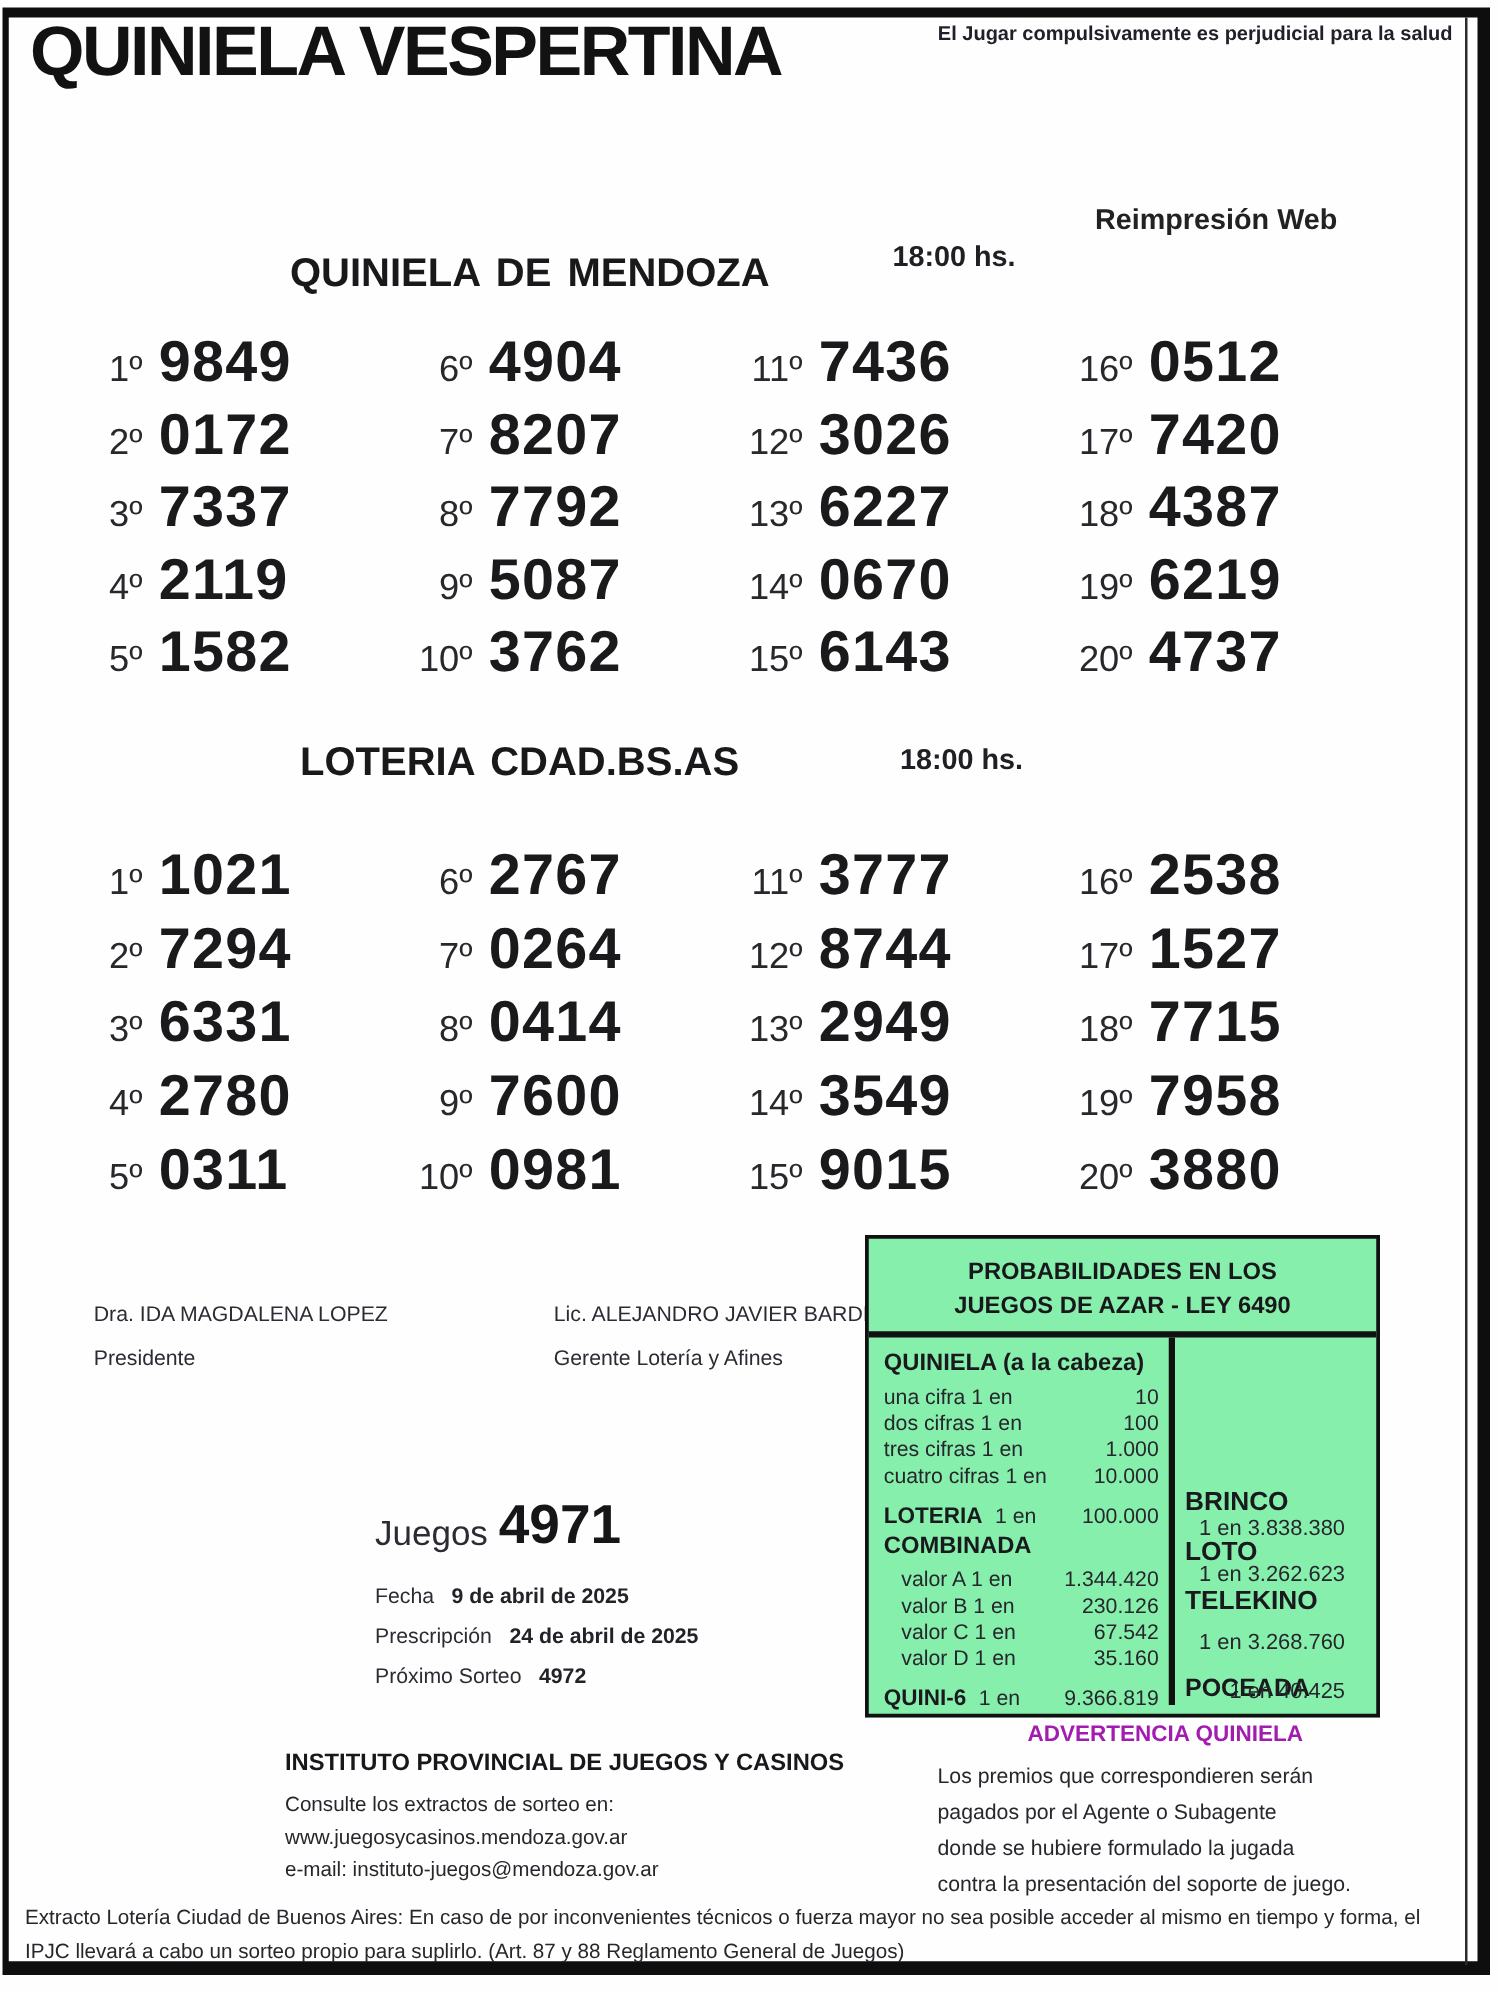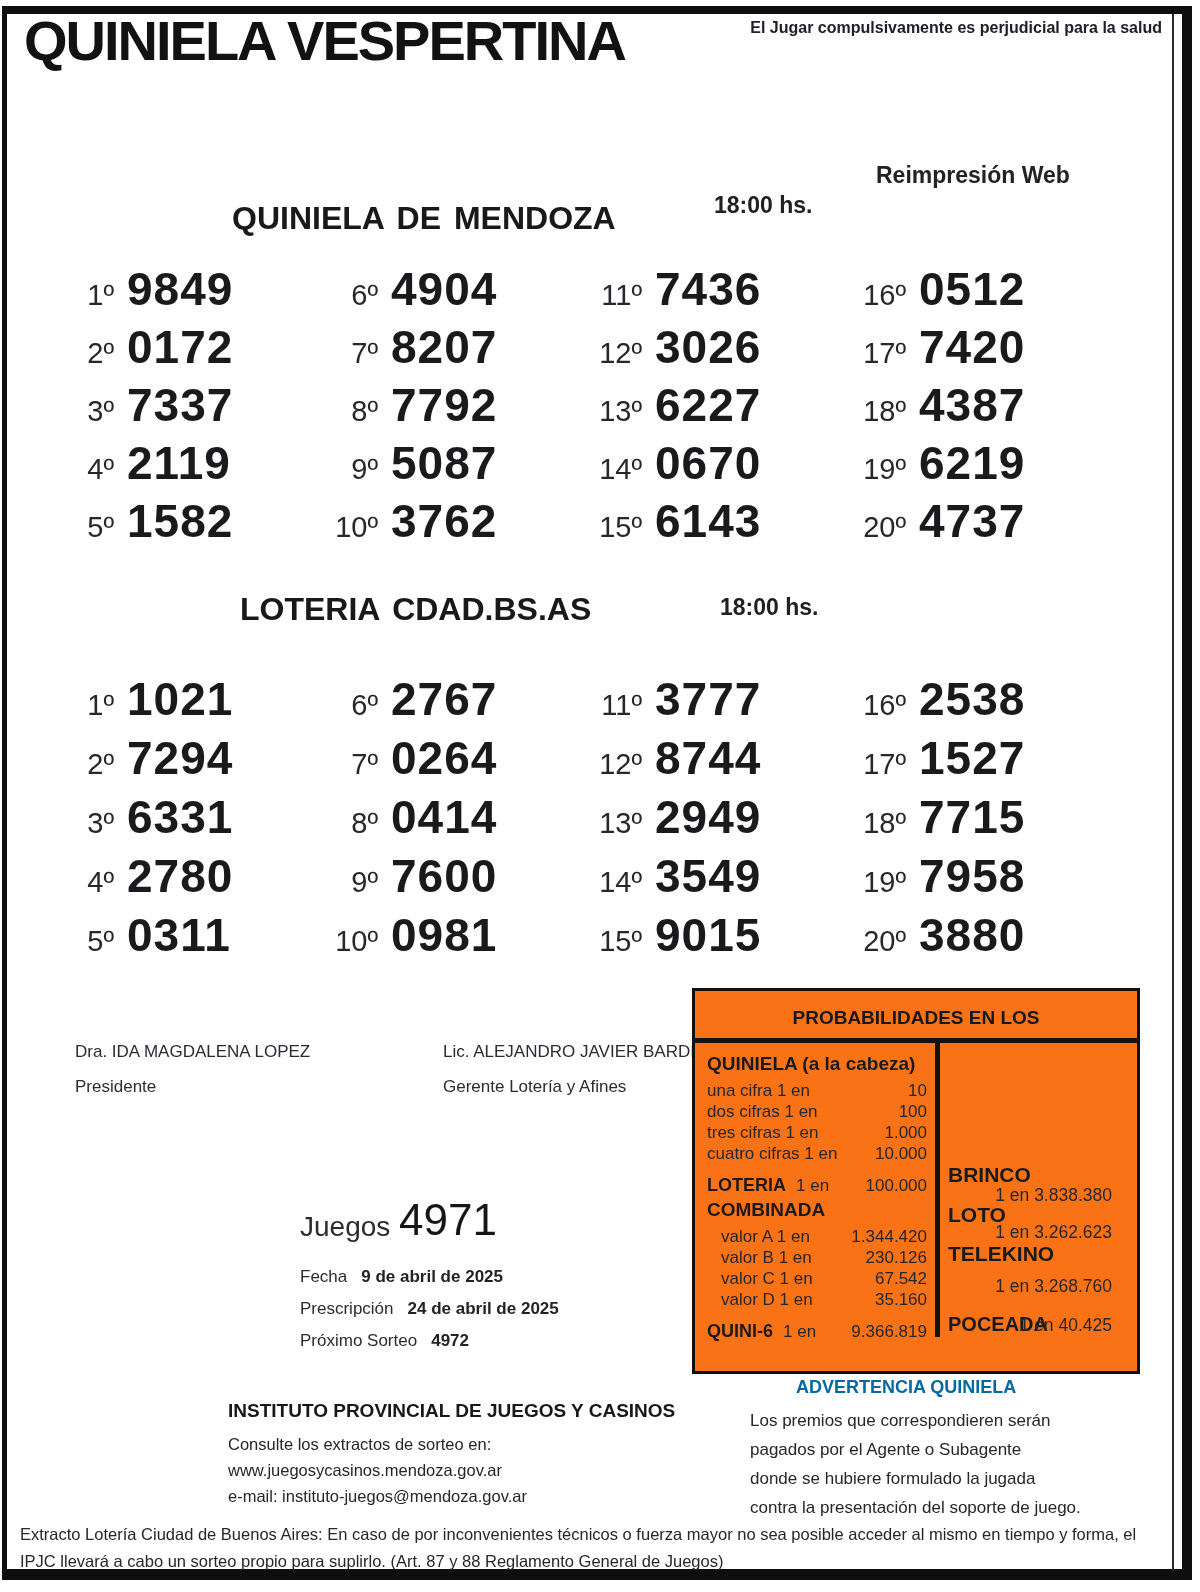--- a/index.html
+++ b/index.html
@@ -49,22 +49,22 @@
   .num-cell .val { font-weight:700; font-size:46px; margin-left:13px; letter-spacing:1px; color:#1a1a1d; }
 
   .official { position:absolute; font-size:17px; color:#2b2b33; }
   .official .o-name { font-weight:400; }
   .official .o-role { margin-top:15px; }
   #official-1 { left:75px;  top:1042px; }
   #official-2 { left:403px; top:1042px;margin-left:40px; }
 
   
   .prob-box {
-    position:absolute; left:692px; top:988px; width:448px; height:386px;
-    border:3px solid #111; box-sizing:border-box; background:#f97316;
+    position:absolute; left:692px; top:988px; width:412px; height:386px;
+    border:3px solid #111; box-sizing:border-box; background:#86efac;
   }
   .prob-header {
     padding:13px 6px 7px 6px; text-align:center;
     font-size:19px; font-weight:700; line-height:27px; color:#18181c;
     border-bottom:5px solid #111;
   }
   .prob-body { display:flex; height:calc(100% - 86px); }
   .prob-left {
     flex:none; width:245px; box-sizing:border-box;
     border-right:5px solid #111; padding:10px 8px 6px 12px;
@@ -81,30 +81,30 @@
   .prob-right { position:relative; flex:1; font-size:17.5px; color:#26262c;margin-top:48px; }
   .pr-name { position:absolute; left:8px; font-weight:700; font-size:21px; color:#1a1a1e; white-space:nowrap; }
   .pr-odds { position:absolute; right:25px; white-space:nowrap; }
   #brinco-name { top:72px; }   #brinco-odds { top:94px; }
   #loto-name { top:112px; }    #loto-odds { top:131px; }
   #telekino-name { top:151px; } #telekino-odds { top:185px; }
   #poceada-name { top:222px; font-size:20px; } #poceada-odds { top:224px; }
 
   
   .sorteo-label { position:absolute; left:300px; top:1211px; font-size:28px; color:#2b2b33; }
-  .sorteo-number { position:absolute; left:399px; top:1195px; font-size:44px; font-weight:400; color:#161618; }
+  .sorteo-number { position:absolute; left:399px; top:1195px; font-size:44px; font-weight:700; color:#161618; }
   .draw-row { position:absolute; left:300px; font-size:17px; color:#2b2b33; white-space:nowrap; }
   .draw-row b { margin-left:14px; color:#222228; }
   #row-fecha { top:1267px; }
   #row-prescripcion { top:1299px; }
   #row-proximo { top:1331px; }
 
   
   .advertencia { position:absolute; left:750px; top:1377px; width:385px; font-size:17px; color:#26262c; }
-  .advertencia .adv-title { font-weight:700; font-size:18px; color:#0369a1; margin-left:46px; margin-bottom:8px; }
+  .advertencia .adv-title { font-weight:700; font-size:18px; color:#a21caf; margin-left:72px; margin-bottom:8px; }
   .advertencia .tline { line-height:29px; }
 
   
   .institute { position:absolute; left:228px; top:1400px; font-size:16.5px; color:#26262c; }
   .institute .inst-name { font-weight:700; font-size:19px; color:#18181c; margin-bottom:9px; }
   .institute .tline { line-height:26px; }
 
   
   .footer-note {
     position:absolute; left:20px; top:1521px; width:1146px;
@@ -297,20 +297,21 @@
     <div class="o-role">Presidente</div>
   </div>
   <div class="official" id="official-2">
     <div class="o-name">Lic. ALEJANDRO JAVIER BARDIN</div>
     <div class="o-role">Gerente Lotería y Afines</div>
   </div>
 
   <div class="prob-box">
     <div class="prob-header">
       <div>PROBABILIDADES EN LOS</div>
+      <div>JUEGOS DE AZAR - LEY 6490</div>
     </div>
     <div class="prob-body">
       <div class="prob-left">
         <div class="prob-sub">QUINIELA (a la cabeza)</div>
         <div>
             <div class="prob-row">
               <span>una cifra  1 en</span>
               <span>10</span>
             </div>
             <div class="prob-row">

